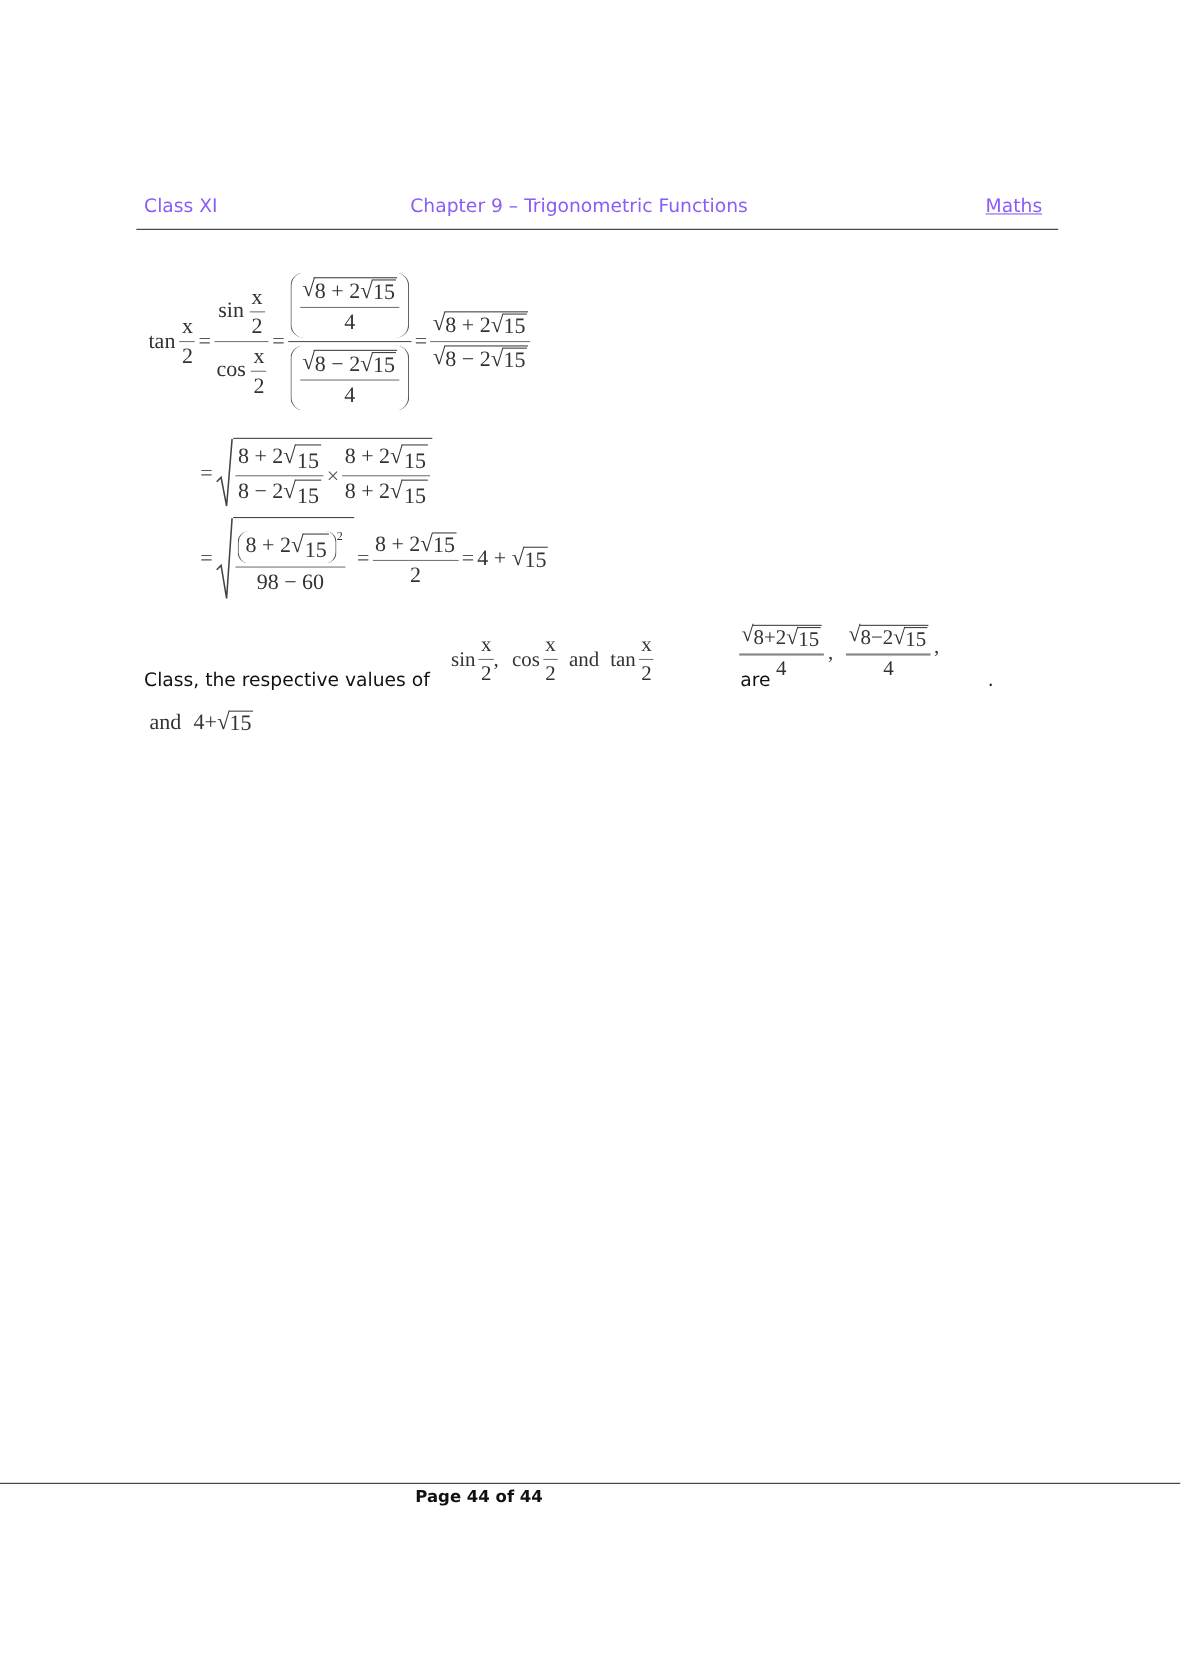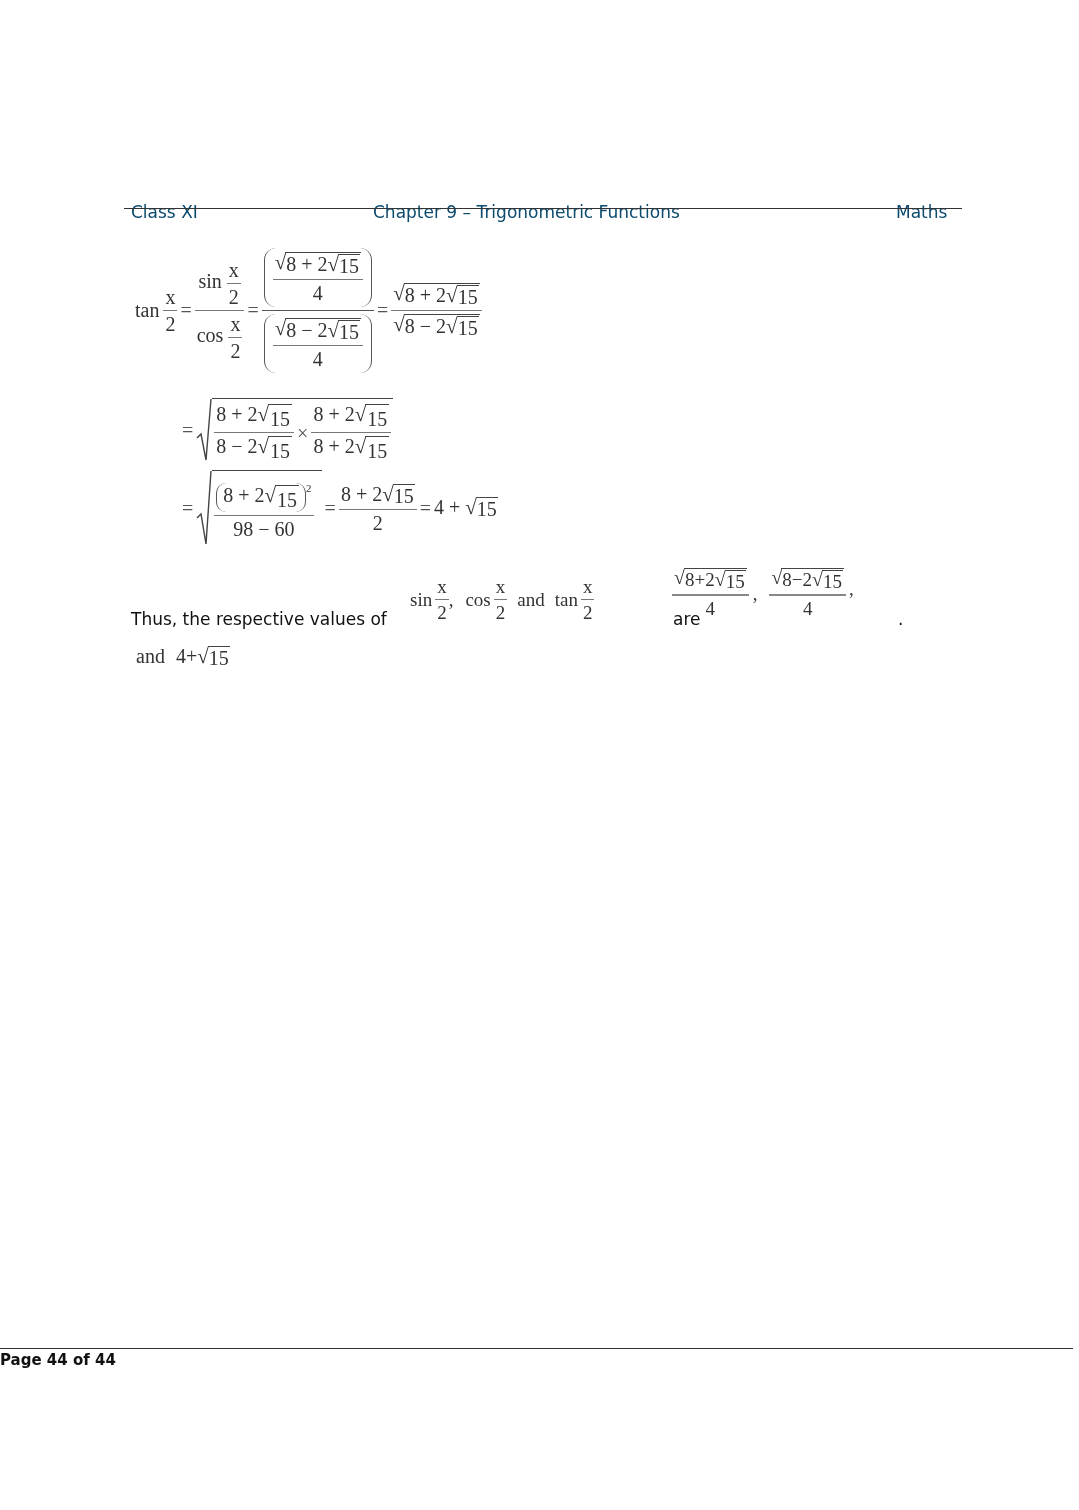--- a/index.html
+++ b/index.html
@@ -1,28 +1,28 @@
 <!DOCTYPE html>
 <html><head>
   <meta charset="utf-8">
   <style>
     html, body { margin: 0; padding: 0; background: #ffffff; }
     body { width: 1079px; height: 1510px; position: relative; overflow: hidden; color: #111; }
     .sans { font-family: "DejaVu Sans", "Liberation Sans", sans-serif; }
 
     
-    .hdr { position: absolute; top: 202px; font-size: 17px; color: #0c4a6e; }
+    .hdr { position: absolute; top: 178px; font-size: 17px; color: #8b5cf6; }
     .hdr-left { left: 131px; }
     .hdr-center { left: 373px; }
-    .hdr-right { left: 896px; }
+    .hdr-right { left: 896px; text-decoration: underline; }
     .hdr-rule { position: absolute; left: 124px; top: 208px; width: 838px; height: 0; border-top: 1.5px solid #333; }
 
     
     .ftr-rule { position: absolute; left: 0; top: 1348px; width: 1073px; height: 0; border-top: 1.5px solid #333; }
-    .ftr { position: absolute; top: 1351px; left: 0; width: 871px; font-size: 15px; font-weight: bold; color: #111; }
+    .ftr { position: absolute; top: 1351px; left: 0; width: 871px; text-align: center; font-size: 15px; font-weight: bold; color: #111; }
 
     
     .m { position: absolute; font-family: "Liberation Serif", "DejaVu Serif", serif; font-size: 20px; color: #333; white-space: nowrap; line-height: 1; }
     .frac { display: inline-flex; flex-direction: column; align-items: center; vertical-align: middle; }
     .frac > .num, .frac > .den { display: block; text-align: center; padding: 0 2px; }
     .frac > .bar { display: block; width: 100%; border-top: 1px solid #777; margin: 3px 0; }
     .sqrt { display: inline-flex; align-items: stretch; }
     .sqrt .rad { font-size: 1.05em; line-height: 1; margin-right: -1px; }
     .sqrt .body { border-top: 1px solid #444; padding: 1px 1px 0 1px; }
     .paren-box { display: inline-block; border-left: 1.2px solid #555; border-right: 1.2px solid #555; border-radius: 12px; padding: 4px 8px; }
@@ -200,21 +200,21 @@
       <span class="den">2</span>
     </span>
     <span class="op">=</span>
     <span><span>4</span> + <span class="sqrt">
           <span class="rad">√</span>
           <span class="body">15</span>
         </span></span>
   </div>
 </div>
 
-<div class="text-line" style="left:131px; top:609px;">Thus, the respective values of</div>
+<div class="text-line" style="left:131px; top:609px;">Class, the respective values of</div>
 
 <div class="m" style="left:410px; top:574px; font-size:19px;">
   <div style="display:flex; align-items:center; height:50px;">
     <span>sin</span>
     <span class="frac" style="margin-left:3px;">
       <span class="num">x</span>
       <span class="bar"></span>
       <span class="den">2</span>
     </span>
     <span style="margin-right:12px;">,</span>

